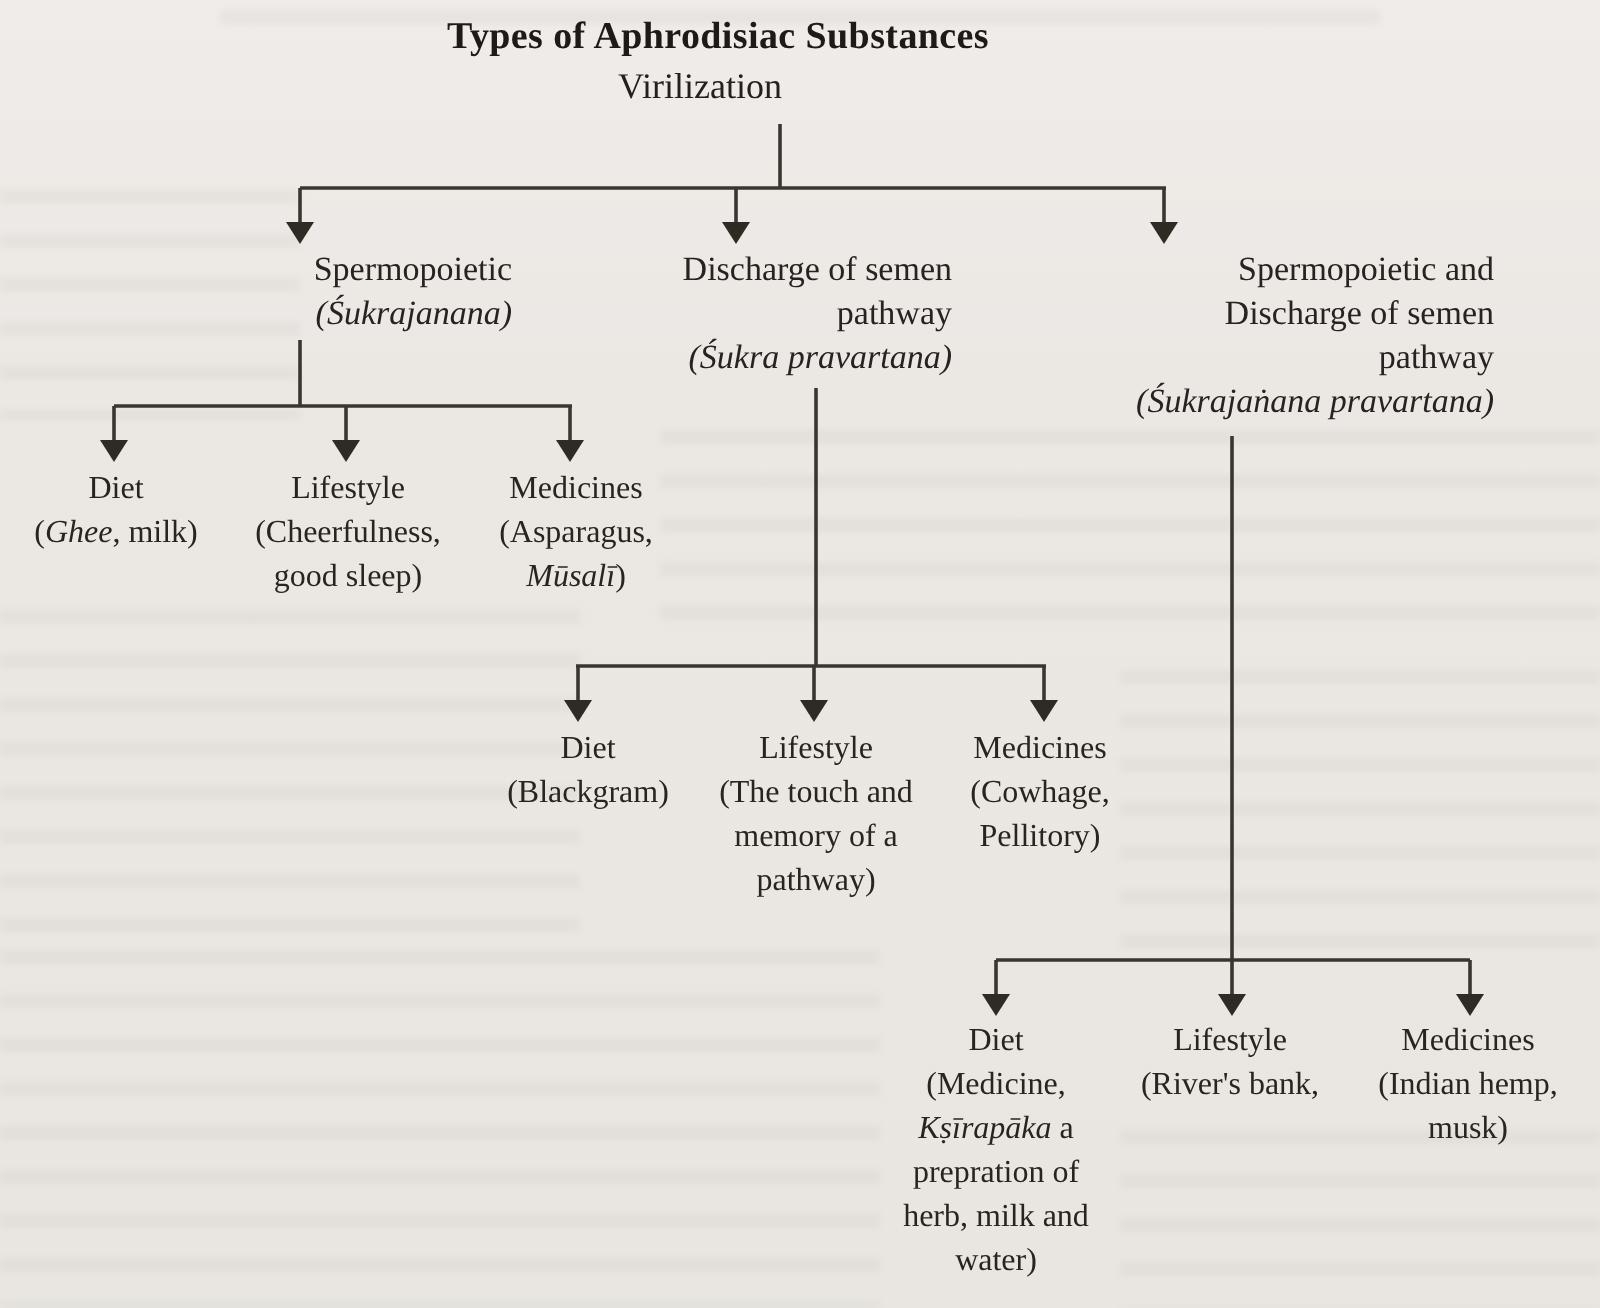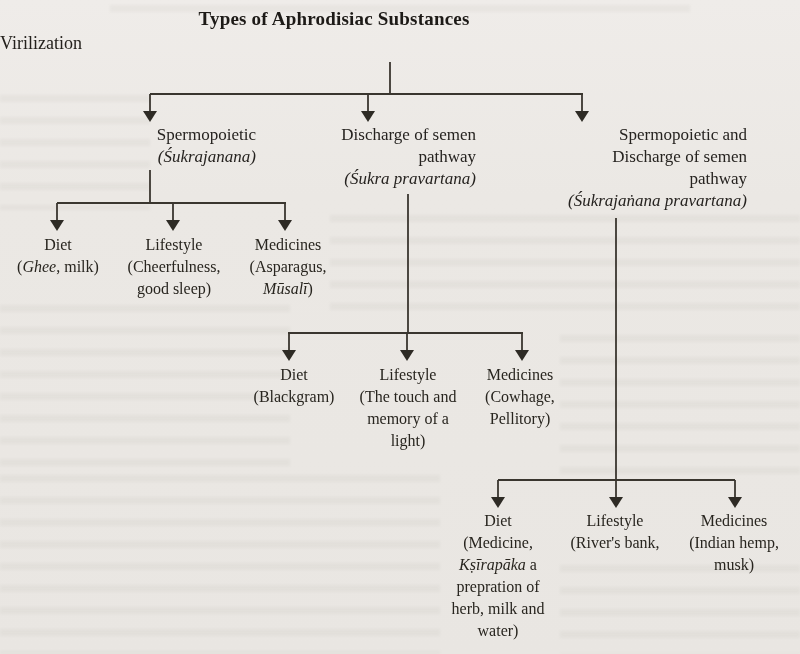--- a/index.html
+++ b/index.html
@@ -22,24 +22,25 @@
       rgba(255,255,255,0) 0 5px,
       rgba(128,126,114,.13) 5px 12px,
       rgba(255,255,255,0) 12px 22px);
     pointer-events:none;
   }
   .title{
     position:absolute;left:0;top:8px;width:668px;
     margin:0;text-align:center;
     font-size:19px;font-weight:bold;color:#1d1a17;
     letter-spacing:.2px;
+    padding-left:25px;
   }
   .subtitle{
     position:absolute;left:0;top:33px;width:700px;
-    text-align:left;font-size:18px;color:#24211d;
+    text-align:center;font-size:18px;color:#24211d;
   }
   svg.connectors{position:absolute;left:0;top:0;}
   svg.connectors line{stroke:#3a362f;stroke-width:1.8;}
   svg.connectors polygon{fill:#2e2b25;}
   .node{
     position:absolute;text-align:right;
     font-size:17px;line-height:22px;color:#262320;
   }
   .leaf{
     position:absolute;text-align:center;
@@ -144,21 +145,21 @@
   </div>
 
   <div class="leaf" style="left:233px;top:364px;width:122px;">
     <div>Diet</div>
     <div>(Blackgram)</div>
   </div>
   <div class="leaf" style="left:333px;top:364px;width:150px;">
     <div>Lifestyle</div>
     <div>(The touch and</div>
     <div>memory of a</div>
-    <div>light)</div>
+    <div>pathway)</div>
   </div>
   <div class="leaf" style="left:455px;top:364px;width:130px;">
     <div>Medicines</div>
     <div>(Cowhage,</div>
     <div>Pellitory)</div>
   </div>
 
   <div class="leaf" style="left:428px;top:510px;width:140px;">
     <div>Diet</div>
     <div>(Medicine,</div>

